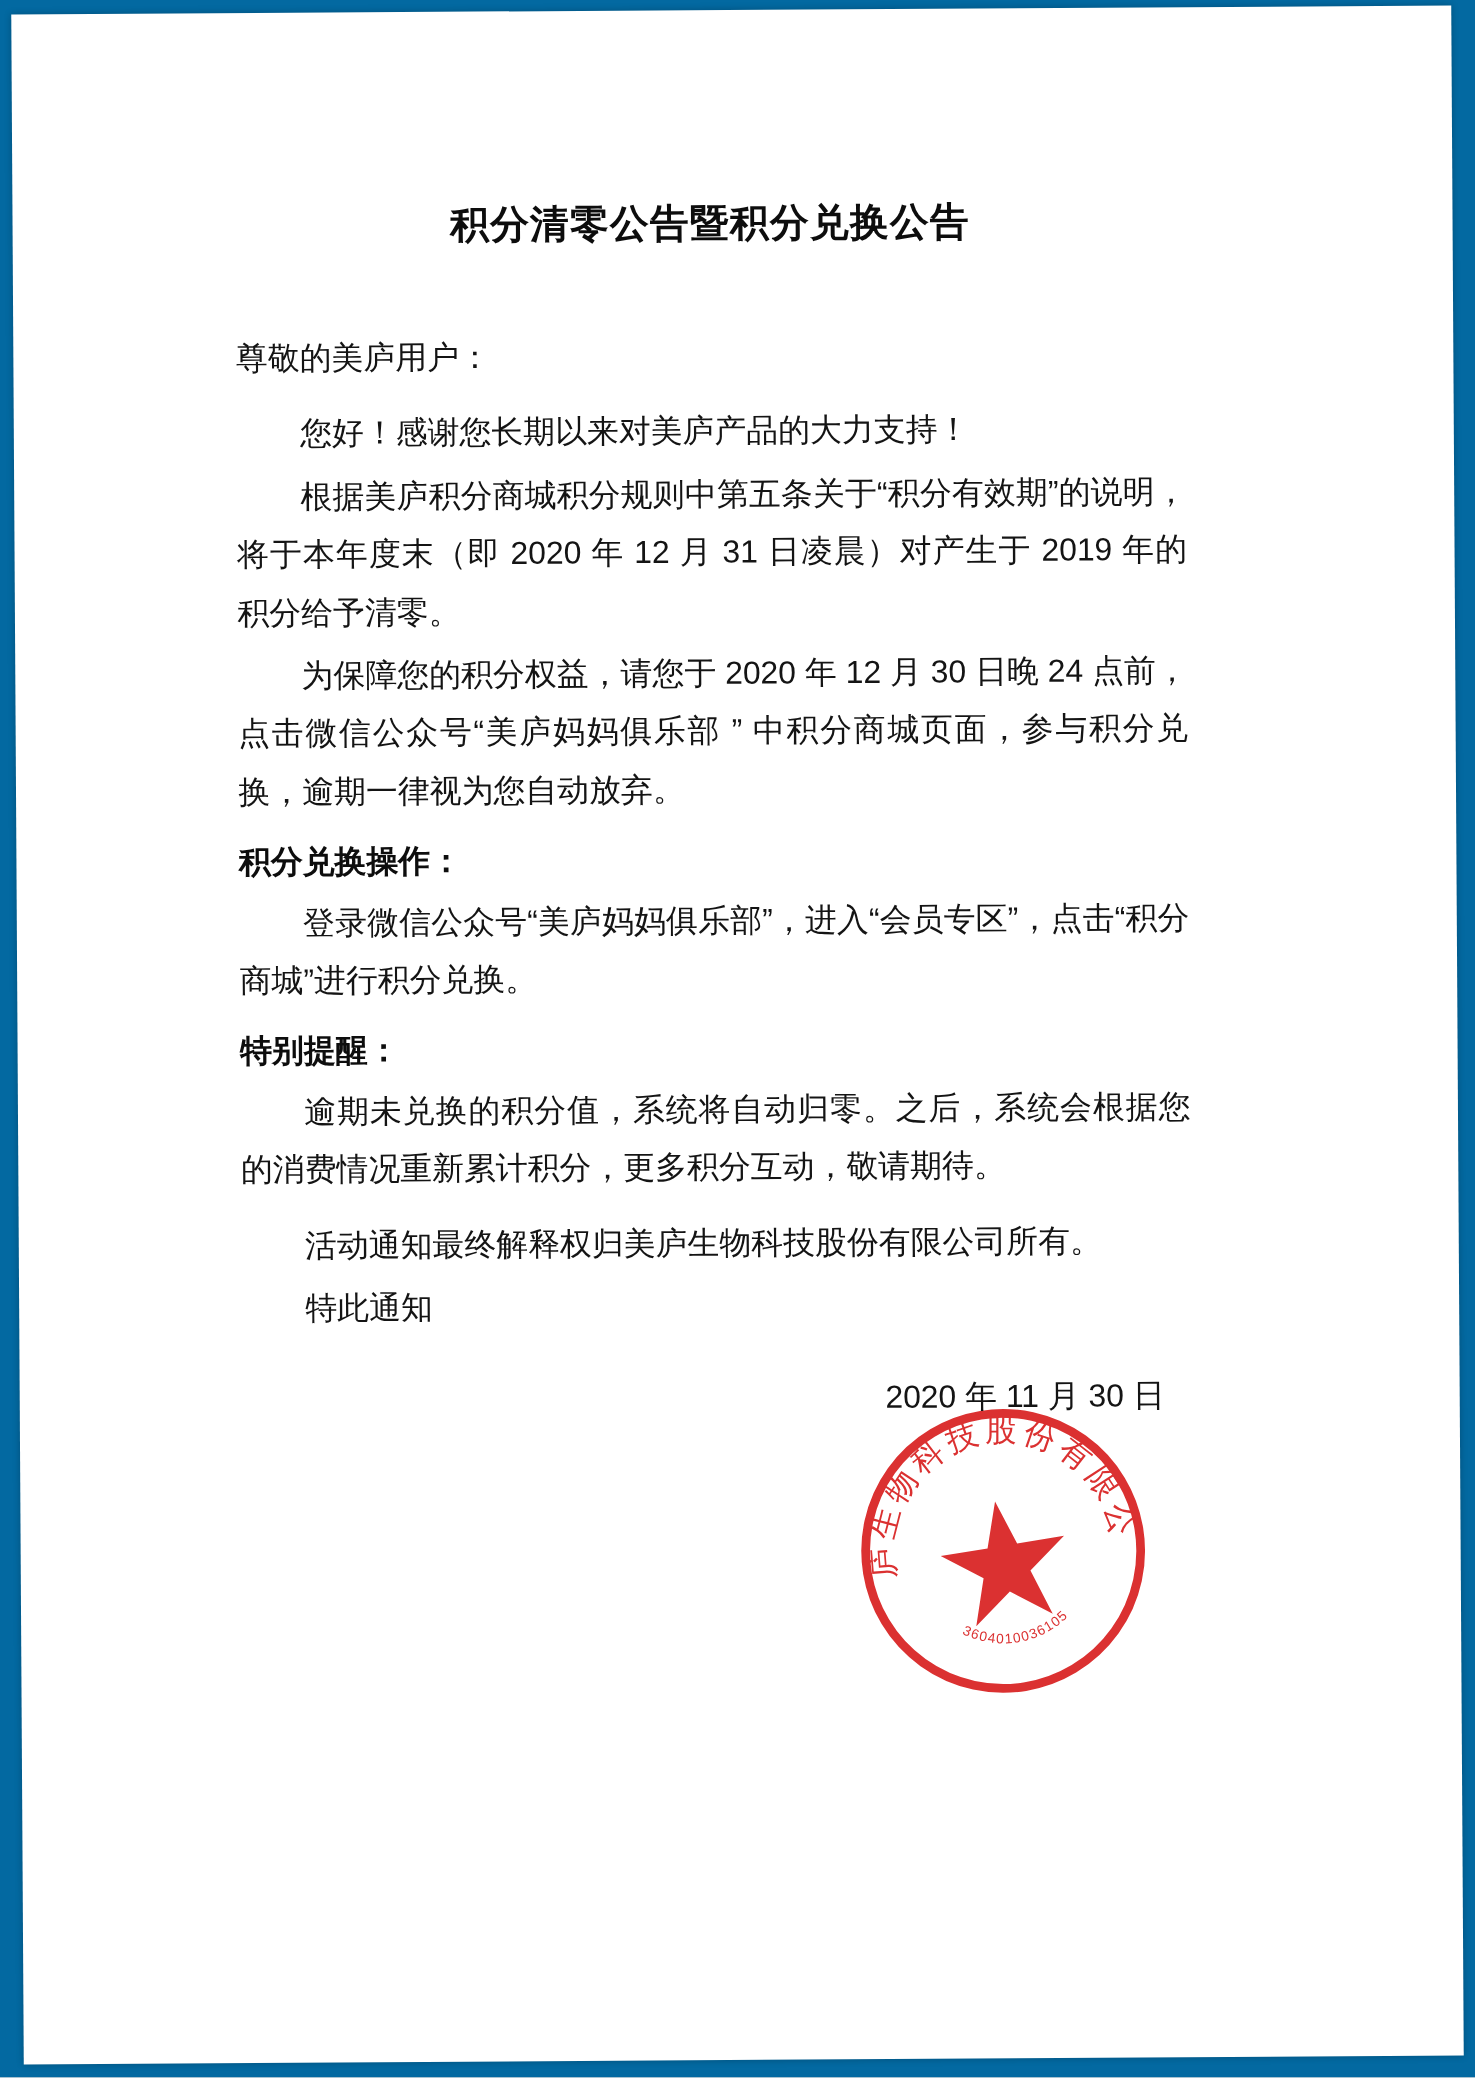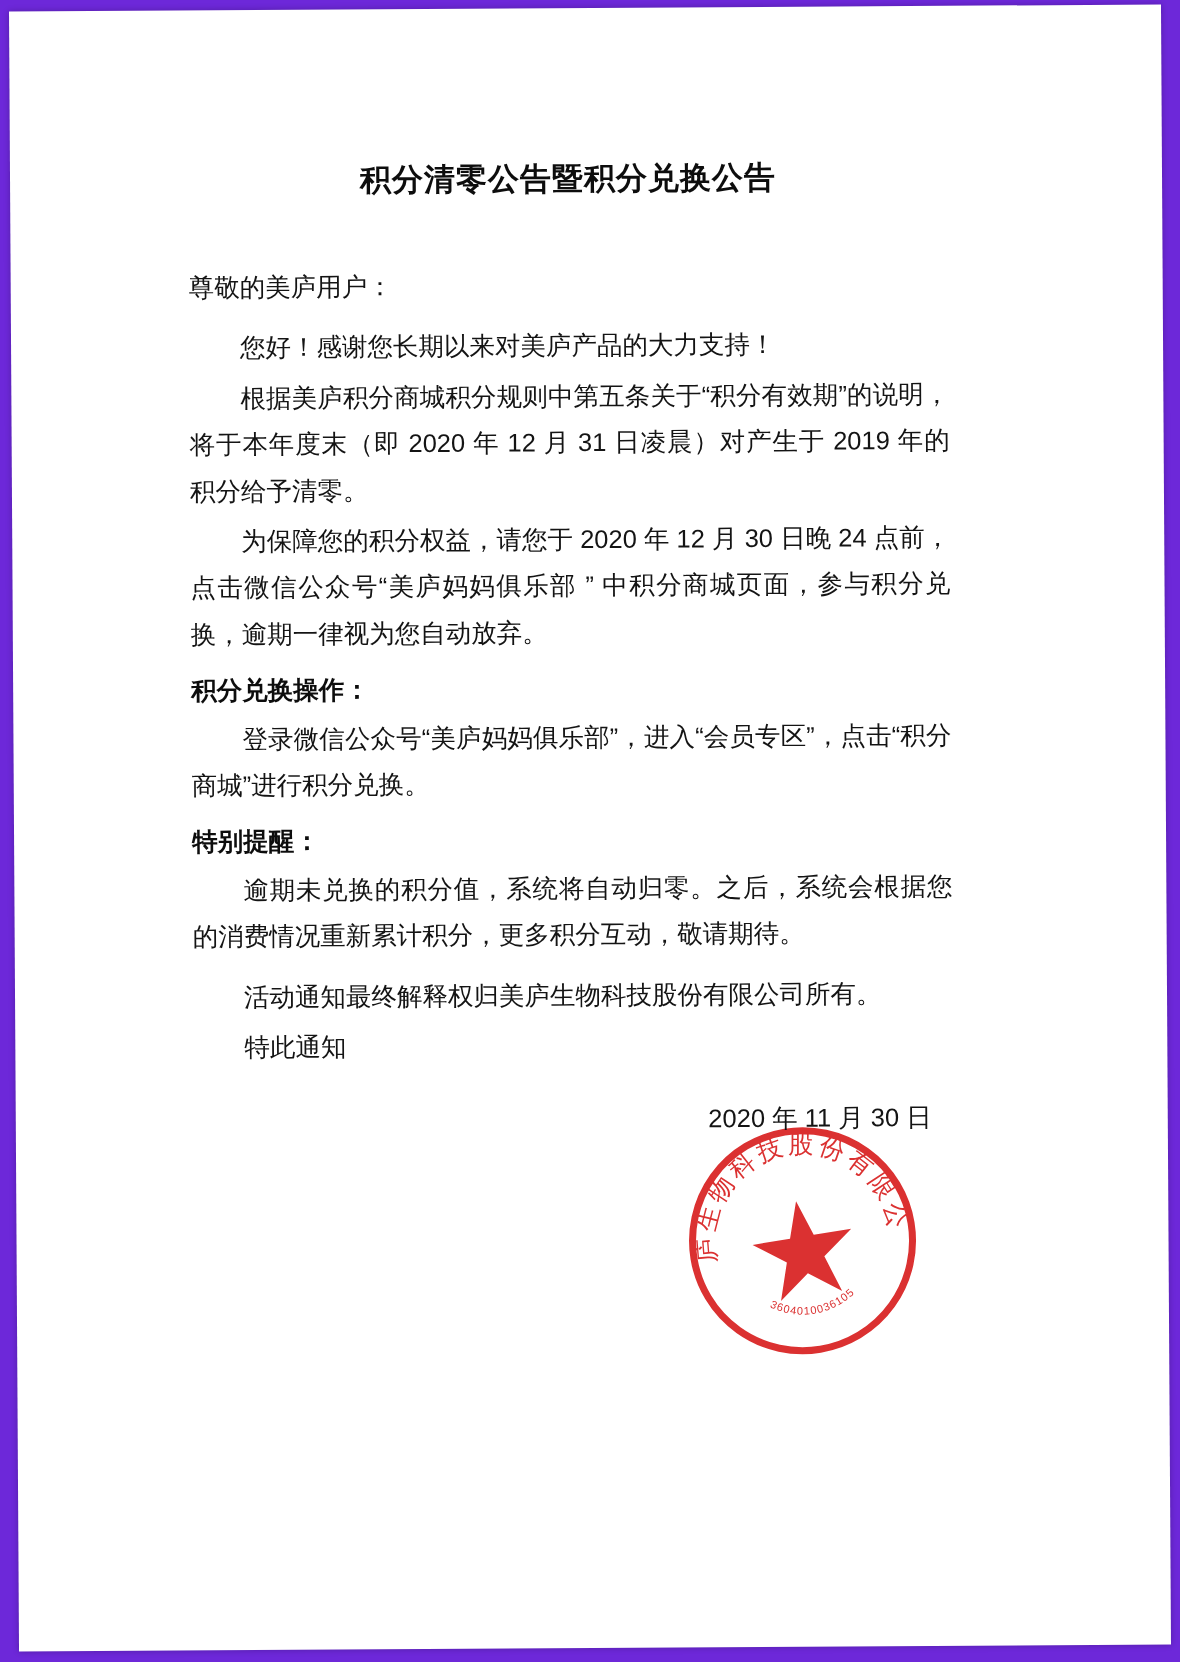--- a/index.html
+++ b/index.html
@@ -11,21 +11,21 @@
     width: 1180px;
     height: 1662px;
     font-family: "Liberation Sans", "DejaVu Sans", sans-serif;
     overflow: hidden;
   }
 
   .page-wrap {
     position: relative;
     width: 1180px;
     height: 1662px;
-    background: #6d28d9;
+    background: #0369a1;
   }
 
   
   .paper {
     position: absolute;
     left: 14px;
     top: 8px;
     width: 1152px;
     height: 1640px;
     background: #ffffff;

